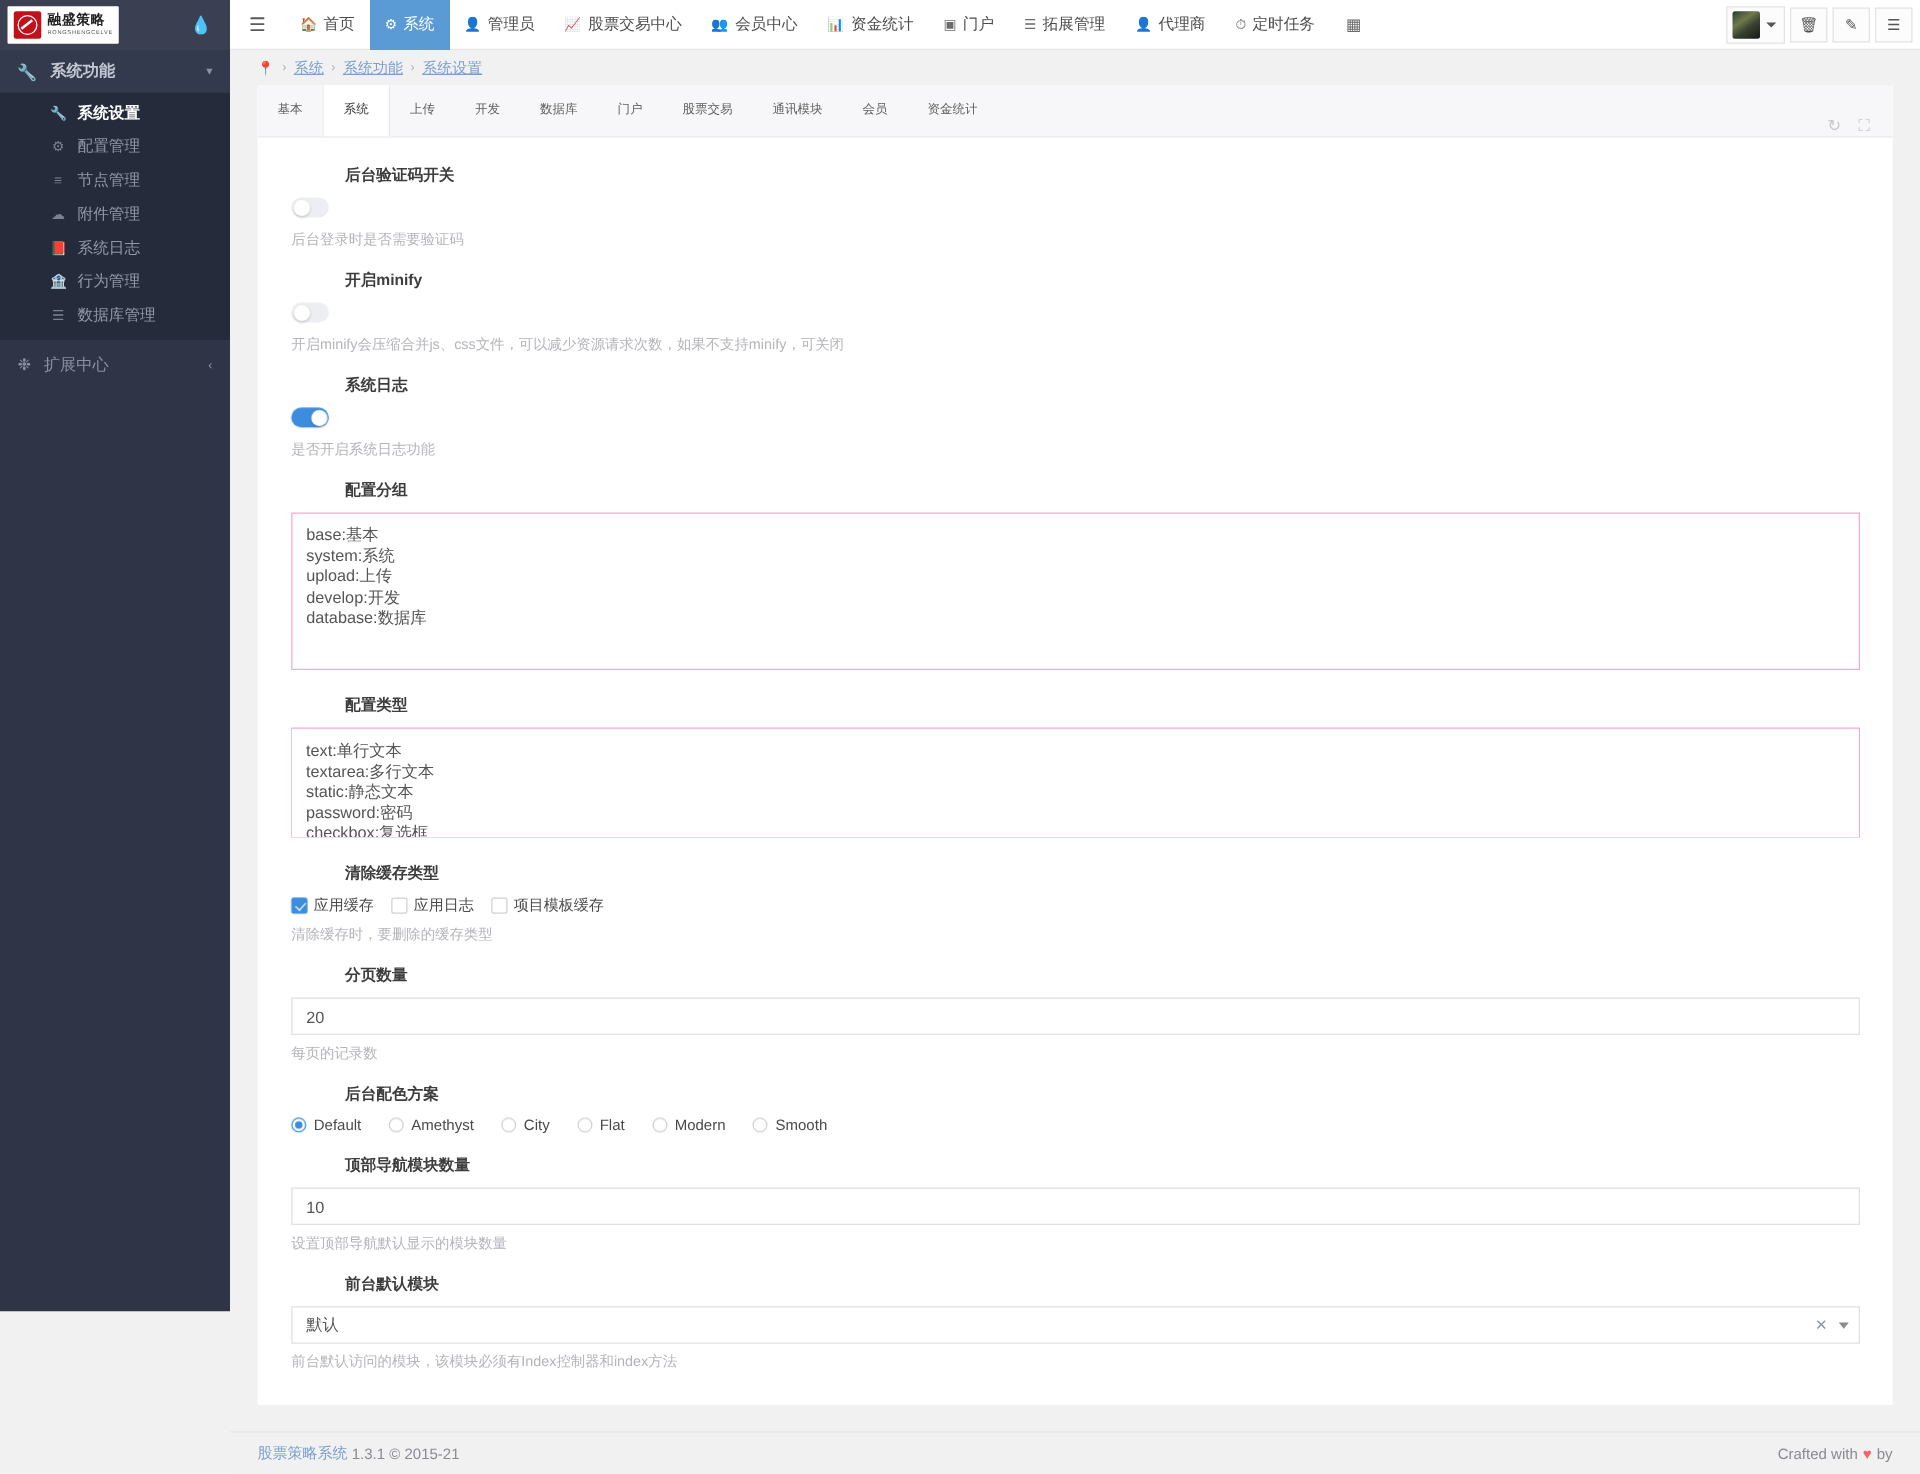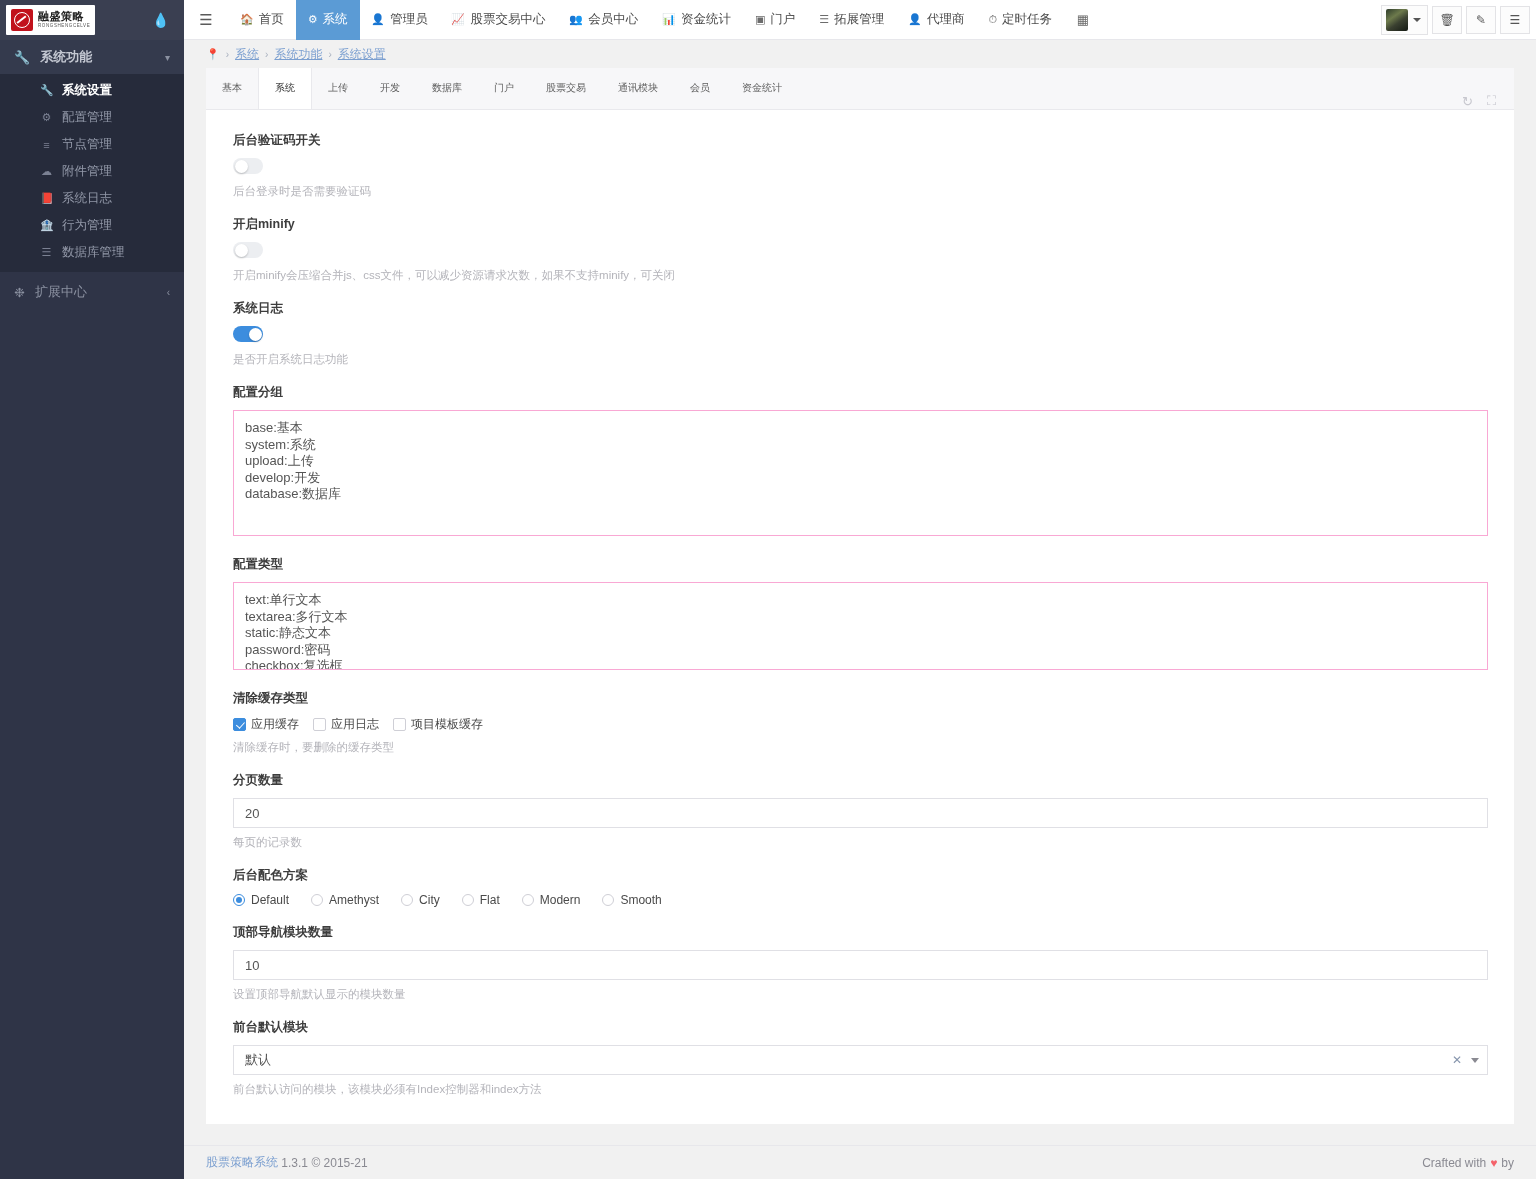--- a/index.html
+++ b/index.html
@@ -8,21 +8,21 @@
     font-family: "Liberation Sans", "DejaVu Sans", sans-serif;
     font-size: 13px;
     background: #f1f1f1;
     overflow: hidden;
     color: #333;
   }
   .app { display: flex; width: 1536px; height: 1179px; }
 
   
   .sidebar {
-    width: 184px; min-width: 184px; height: 1179px;
+    width: 184px; min-width: 184px; height: 1049px;
     background: #2f3447;
     display: flex; flex-direction: column;
   }
   .logo-bar {
     height: 40px; background: #3a3f51;
     display: flex; align-items: center; justify-content: space-between;
     padding: 0 14px 0 6px;
   }
   .logo-box {
     background: #fff; border-radius: 1px;
@@ -127,21 +127,21 @@
   .tab {
     padding: 0 16px; height: 42px; line-height: 42px;
     font-size: 10px; color: #5e5e5e; cursor: pointer; white-space: nowrap;
   }
   .tab.active { background: #fff; color: #333; border-right: 1px solid #e9e9ed; border-left: 1px solid #e9e9ed; }
   .tabs-actions { margin-left: auto; display: flex; gap: 14px; padding: 0 18px; align-items: center; color: #c8c8cf; }
   .tabs-actions span { cursor: pointer; font-size: 13px; }
 
   .form { padding: 22px 26px 10px 27px; }
   .fgroup { margin-bottom: 17px; }
-  .flabel { font-size: 12.5px; font-weight: bold; color: #3d3d3d; margin-bottom: 9px; }
+  .flabel { font-size: 12.5px; font-weight: bold; color: #3d3d3d; margin-bottom: 9px; margin-left: 43px; }
   .fhelp { font-size: 11.5px; color: #b4b4ba; margin-top: 7px; }
 
   .switch {
     width: 30px; height: 16px; border-radius: 8px; background: #eceef1;
     position: relative; cursor: pointer; display: inline-block;
   }
   .switch .knob {
     position: absolute; top: 1.5px; left: 1.5px;
     width: 13px; height: 13px; border-radius: 50%; background: #fff;
     box-shadow: 0 1px 2px rgba(0,0,0,.22);

